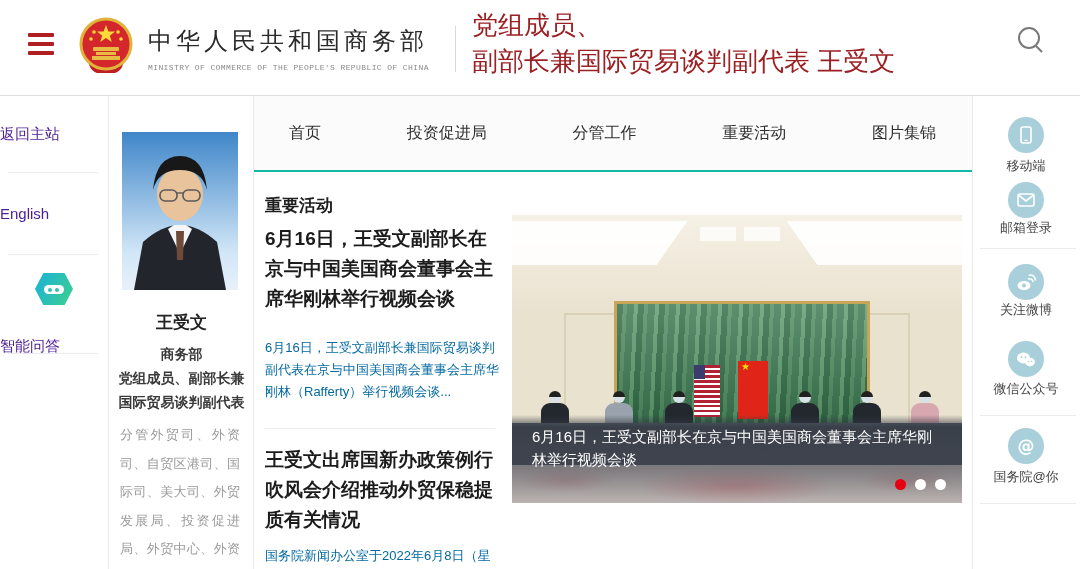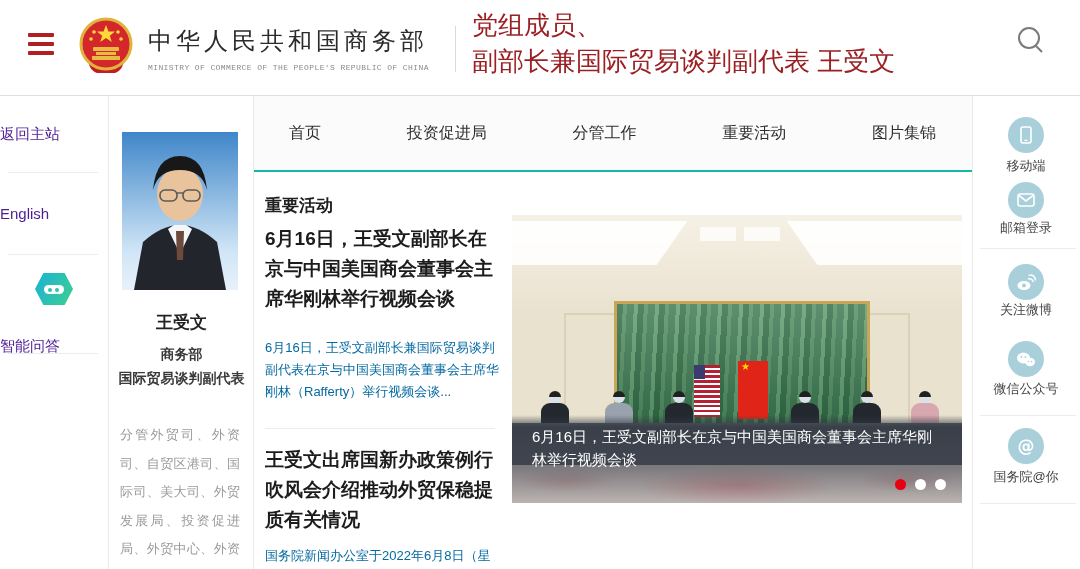--- a/index.html
+++ b/index.html
@@ -184,20 +184,21 @@
         <ellipse cx="58" cy="62" rx="23" ry="27" fill="#e9c39c"></ellipse>
         <path d="M31 58 Q34 24 58 24 Q82 24 85 58 Q80 38 58 38 Q36 38 31 58 Z" fill="#181818"></path>
         <rect x="38" y="58" width="17" height="11" rx="5" fill="none" stroke="#5a5a5a" stroke-width="1.6"></rect>
         <rect x="61" y="58" width="17" height="11" rx="5" fill="none" stroke="#5a5a5a" stroke-width="1.6"></rect>
         <line x1="55" y1="61" x2="61" y2="61" stroke="#5a5a5a" stroke-width="1.4"></line>
       </svg>
     </div>
     <div class="p-name">王受文</div>
     <div class="p-org">
       <div>商务部</div>
+      <div>党组成员、副部长兼</div>
       <div>国际贸易谈判副代表</div>
     </div>
     <div class="p-duties">分管外贸司、外资司、自贸区港司、国际司、美大司、外贸发展局、投资促进局、外贸中心、外资协会</div>
   </div>
 
   <div class="nav">
     <div class="tab">首页</div>
     <div class="tab">投资促进局</div>
     <div class="tab">分管工作</div>
     <div class="tab">重要活动</div>

